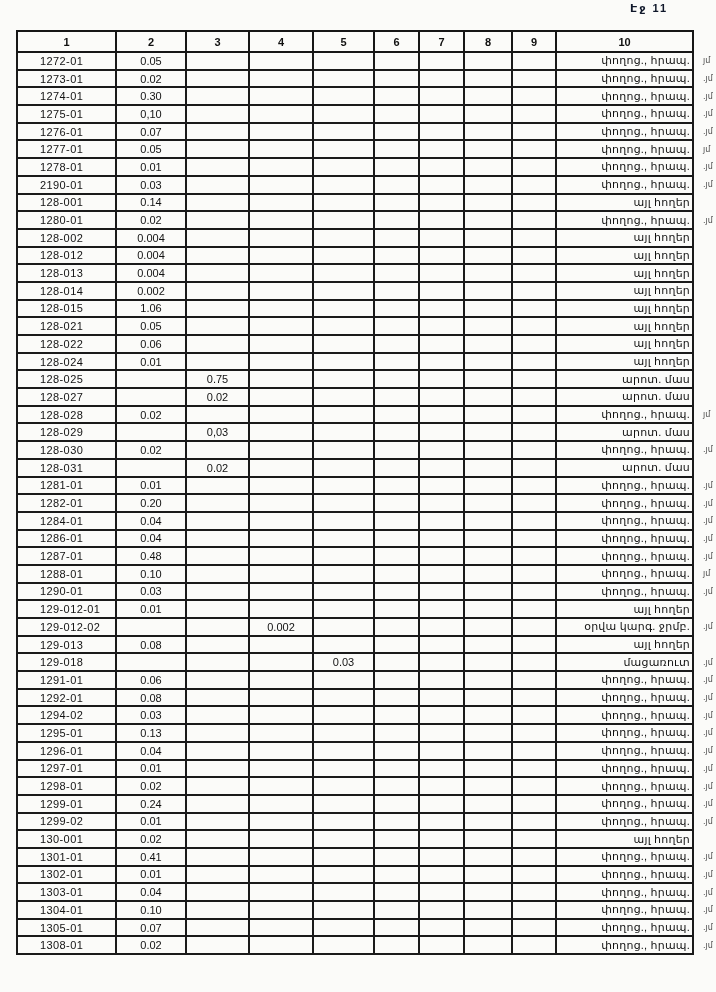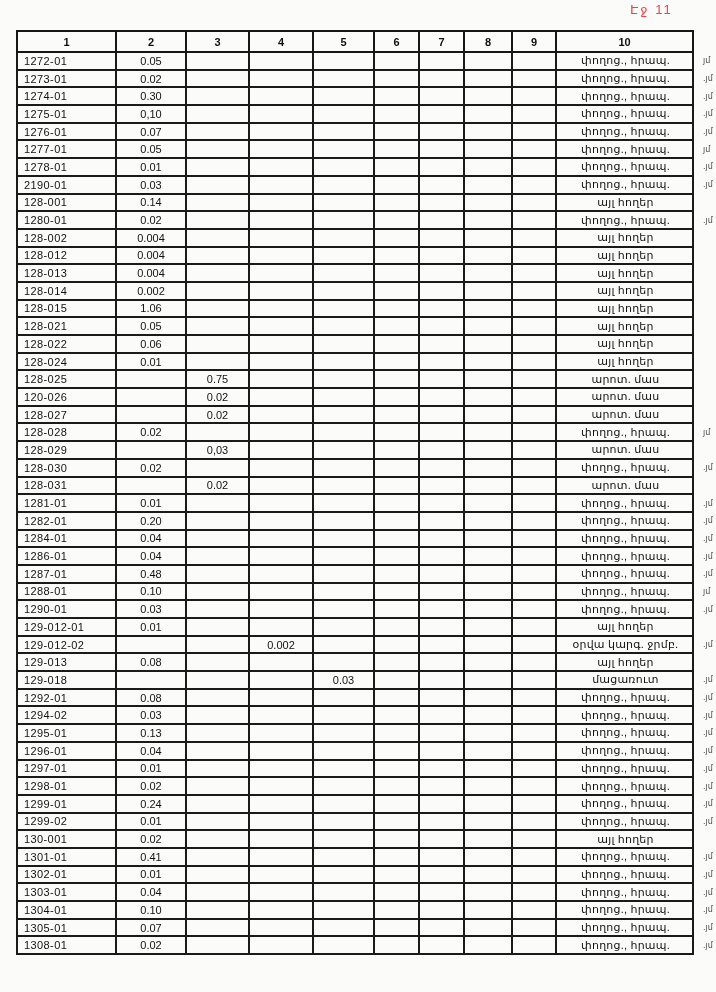--- a/index.html
+++ b/index.html
@@ -4,38 +4,38 @@
 <style>
   html,body{margin:0;padding:0;}
   body{
     width:716px;height:992px;position:relative;overflow:hidden;
     background:#fbfbf9;
     font-family:"Liberation Sans","DejaVu Sans",sans-serif;
     color:#141414;
   }
   .page-label{
     position:absolute;top:2px;left:630px;
-    font-size:13px;font-weight:normal;letter-spacing:2px;color:#ef4444;
+    font-size:11px;font-weight:bold;letter-spacing:2px;color:#0f172a;
   }
   table.reg{
     position:absolute;left:16px;top:30px;width:700px;
     border-collapse:collapse;table-layout:fixed;
   }
   table.reg th{
     height:19px;border:2px solid #161616;
     font-size:11px;font-weight:bold;text-align:center;padding:0;color:#101010;
   }
   table.reg td{
     height:15.7px;border:2px solid #1a1a1a;
     font-size:11px;padding:0 2px;white-space:nowrap;overflow:hidden;color:#121212;
   }
-  table.reg .c1{text-align:left;padding-left:6px;letter-spacing:0.4px;margin-left:28px;}
+  table.reg .c1{text-align:left;padding-left:22px;letter-spacing:0.4px;margin-left:28px;}
   table.reg .c2,table.reg .c3,table.reg .c4,table.reg .c5,
   table.reg .c6,table.reg .c7,table.reg .c8,table.reg .c9{text-align:center;}
-  table.reg .c10{text-align:center;padding-left:4px;letter-spacing:0.2px;}
+  table.reg .c10{text-align:right;padding-left:4px;letter-spacing:0.2px;}
   table.reg .note, table.reg th.note{
     border:none;background:transparent;
     font-size:8px;color:#4a4a4a;text-align:left;padding-left:9px;
     font-family:"DejaVu Sans",sans-serif;
   }
 </style>
 </head>
 <body>
 
 <div class="page-label">Էջ 11</div>
@@ -311,33 +311,20 @@
         <td class="c4"></td>
         <td class="c5"></td>
         <td class="c6"></td>
         <td class="c7"></td>
         <td class="c8"></td>
         <td class="c9"></td>
         <td class="c10">արոտ. մաս</td>
         <td class="note"></td>
       </tr>
       <tr>
-        <td class="c1">120-026</td>
-        <td class="c2"></td>
-        <td class="c3">0.02</td>
-        <td class="c4"></td>
-        <td class="c5"></td>
-        <td class="c6"></td>
-        <td class="c7"></td>
-        <td class="c8"></td>
-        <td class="c9"></td>
-        <td class="c10">արոտ. մաս</td>
-        <td class="note"></td>
-      </tr>
-      <tr>
         <td class="c1">128-027</td>
         <td class="c2"></td>
         <td class="c3">0.02</td>
         <td class="c4"></td>
         <td class="c5"></td>
         <td class="c6"></td>
         <td class="c7"></td>
         <td class="c8"></td>
         <td class="c9"></td>
         <td class="c10">արոտ. մաս</td>
@@ -529,20 +516,33 @@
         <td class="c1">129-018</td>
         <td class="c2"></td>
         <td class="c3"></td>
         <td class="c4"></td>
         <td class="c5">0.03</td>
         <td class="c6"></td>
         <td class="c7"></td>
         <td class="c8"></td>
         <td class="c9"></td>
         <td class="c10">մացառուտ</td>
+        <td class="note">.յմ</td>
+      </tr>
+      <tr>
+        <td class="c1">1291-01</td>
+        <td class="c2">0.06</td>
+        <td class="c3"></td>
+        <td class="c4"></td>
+        <td class="c5"></td>
+        <td class="c6"></td>
+        <td class="c7"></td>
+        <td class="c8"></td>
+        <td class="c9"></td>
+        <td class="c10">փողոց., հրապ.</td>
         <td class="note">.յմ</td>
       </tr>
       <tr>
         <td class="c1">1292-01</td>
         <td class="c2">0.08</td>
         <td class="c3"></td>
         <td class="c4"></td>
         <td class="c5"></td>
         <td class="c6"></td>
         <td class="c7"></td>

